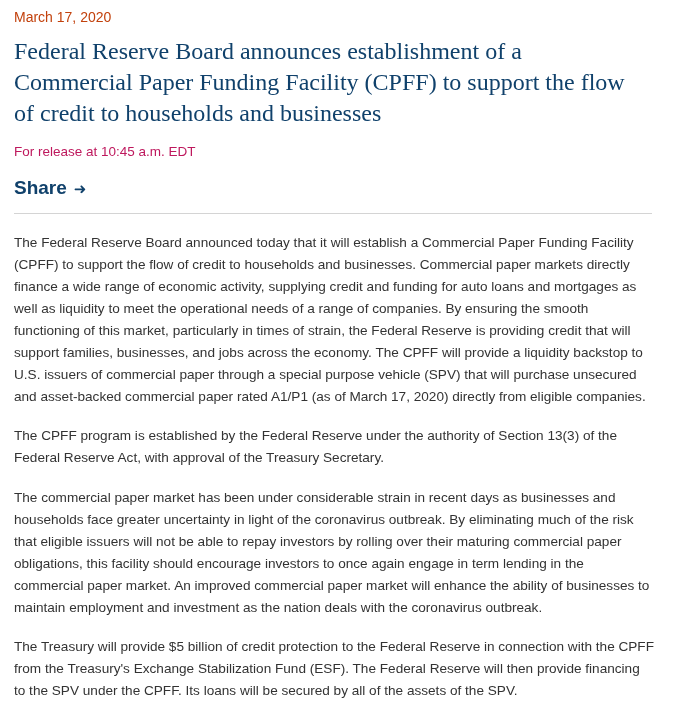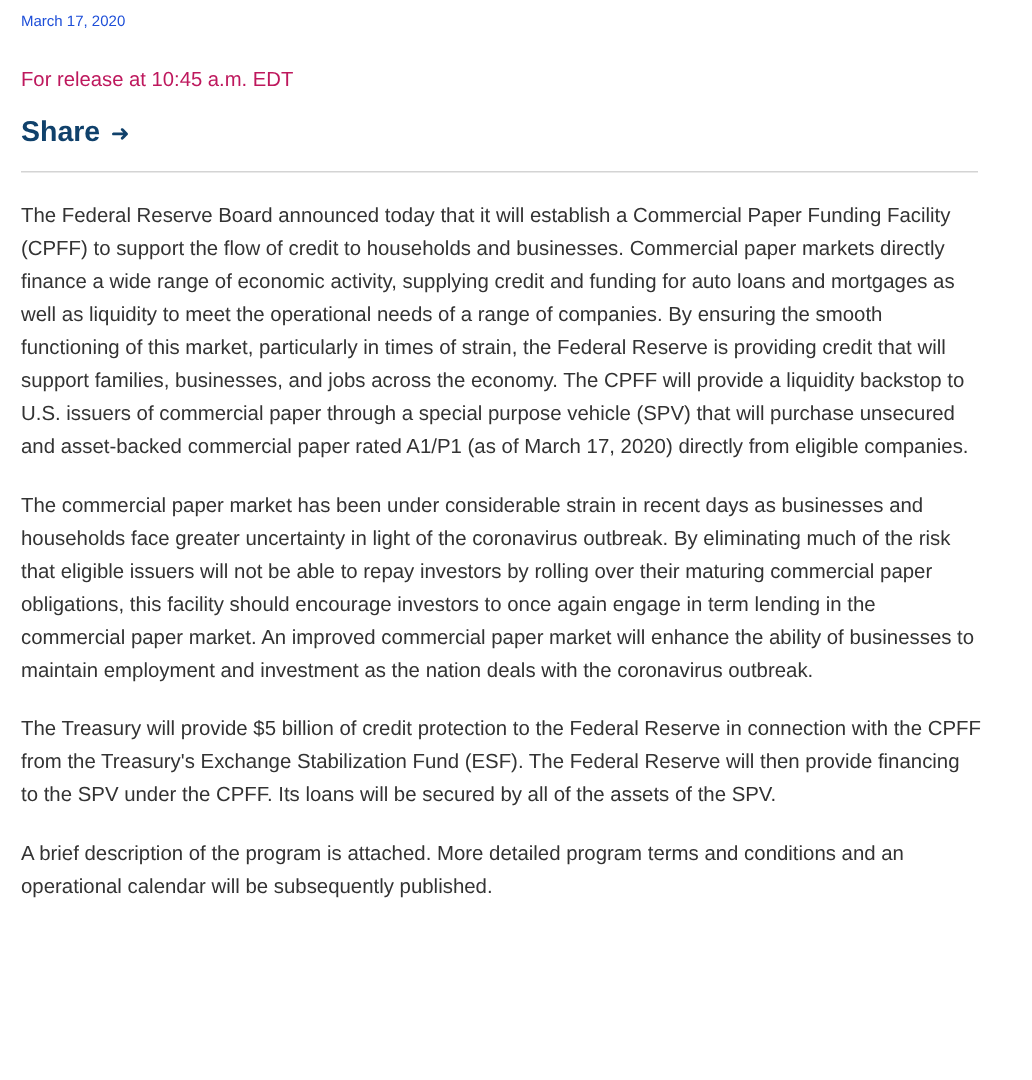--- a/index.html
+++ b/index.html
@@ -14,23 +14,23 @@
     color: #333333;
     overflow: hidden;
   }
   .page {
     padding: 8px 14px 0 14px;
     box-sizing: border-box;
     width: 688px;
   }
   .date {
     font-family: "Liberation Sans", sans-serif;
-    font-size: 10px;
-    color: #1d4ed8;
-    margin: 0 0 24px 0;
+    font-size: 14px;
+    color: #c2410c;
+    margin: 0 0 10px 0;
     line-height: 1.3;
   }
   .headline {
     font-family: "Liberation Serif", serif;
     font-size: 24px;
     line-height: 1.28;
     color: #10416b;
     font-weight: normal;
     margin: 0 0 16px 0;
     max-width: 625px;
@@ -76,30 +76,32 @@
     margin-bottom: 0;
   }
 </style>
 </head>
 <body>
 
 <div class="page">
 
   <div class="date">March 17, 2020</div>
 
+  <h1 class="headline">Federal Reserve Board announces establishment of a Commercial Paper Funding Facility (CPFF) to support the flow of credit to households and businesses</h1>
 
   <div class="release-time">For release at 10:45 a.m. EDT</div>
 
   <div class="share-row">
     <span class="share-label">Share</span>
     <span class="share-icon">➜</span>
   </div>
 
   <hr class="divider">
 
   <div class="body-text">
     <p>The Federal Reserve Board announced today that it will establish a Commercial Paper Funding Facility (CPFF) to support the flow of credit to households and businesses. Commercial paper markets directly finance a wide range of economic activity, supplying credit and funding for auto loans and mortgages as well as liquidity to meet the operational needs of a range of companies. By ensuring the smooth functioning of this market, particularly in times of strain, the Federal Reserve is providing credit that will support families, businesses, and jobs across the economy. The CPFF will provide a liquidity backstop to U.S. issuers of commercial paper through a special purpose vehicle (SPV) that will purchase unsecured and asset-backed commercial paper rated A1/P1 (as of March 17, 2020) directly from eligible companies.</p>
+    <p>The CPFF program is established by the Federal Reserve under the authority of Section 13(3) of the Federal Reserve Act, with approval of the Treasury Secretary.</p>
     <p>The commercial paper market has been under considerable strain in recent days as businesses and households face greater uncertainty in light of the coronavirus outbreak. By eliminating much of the risk that eligible issuers will not be able to repay investors by rolling over their maturing commercial paper obligations, this facility should encourage investors to once again engage in term lending in the commercial paper market. An improved commercial paper market will enhance the ability of businesses to maintain employment and investment as the nation deals with the coronavirus outbreak.</p>
     <p>The Treasury will provide $5 billion of credit protection to the Federal Reserve in connection with the CPFF from the Treasury's Exchange Stabilization Fund (ESF). The Federal Reserve will then provide financing to the SPV under the CPFF. Its loans will be secured by all of the assets of the SPV.</p>
     <p>A brief description of the program is attached. More detailed program terms and conditions and an operational calendar will be subsequently published.</p>
   </div>
 
 </div>
 
 </body></html>

